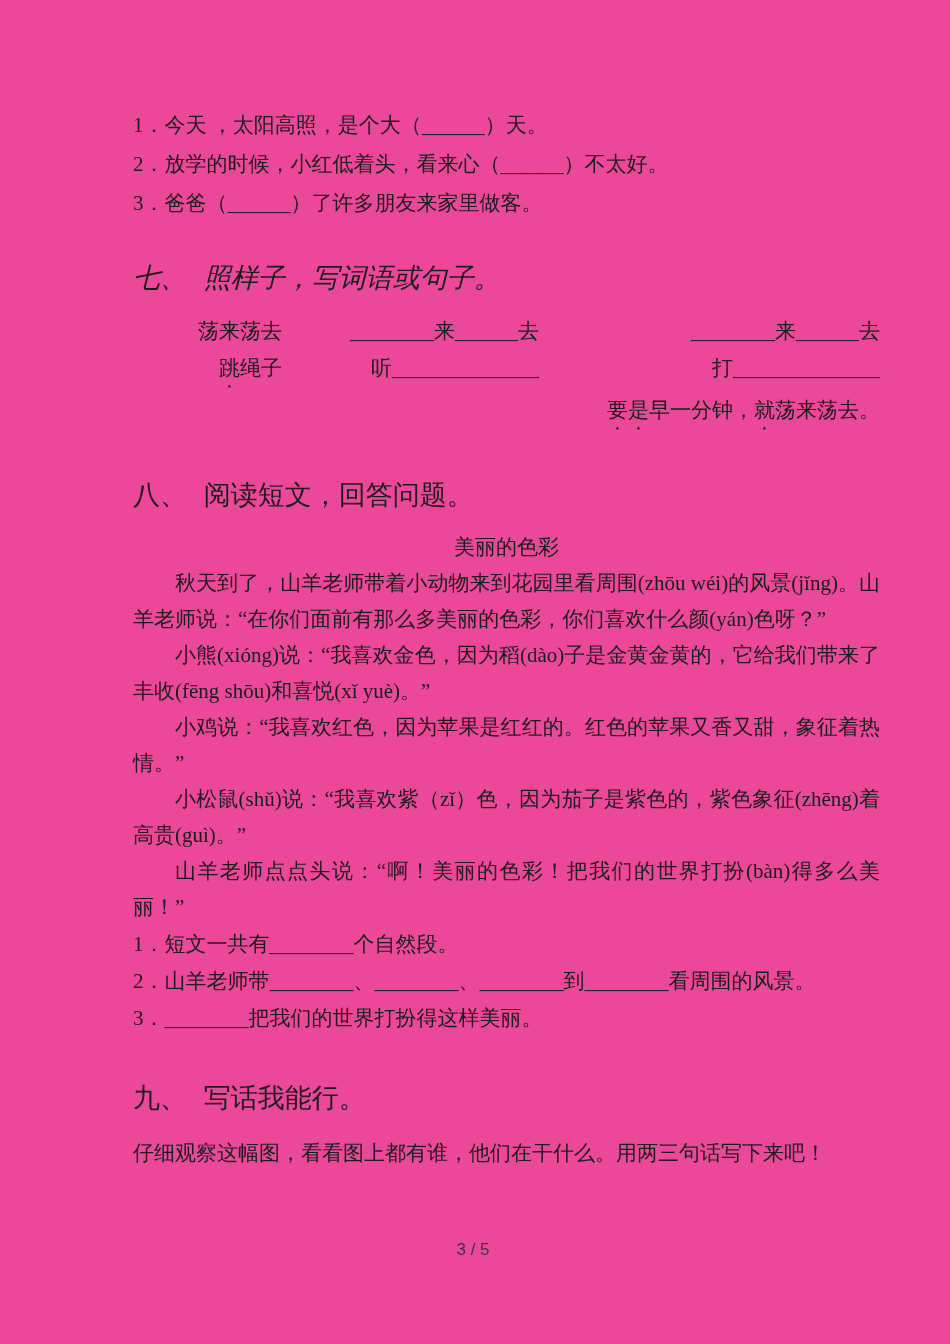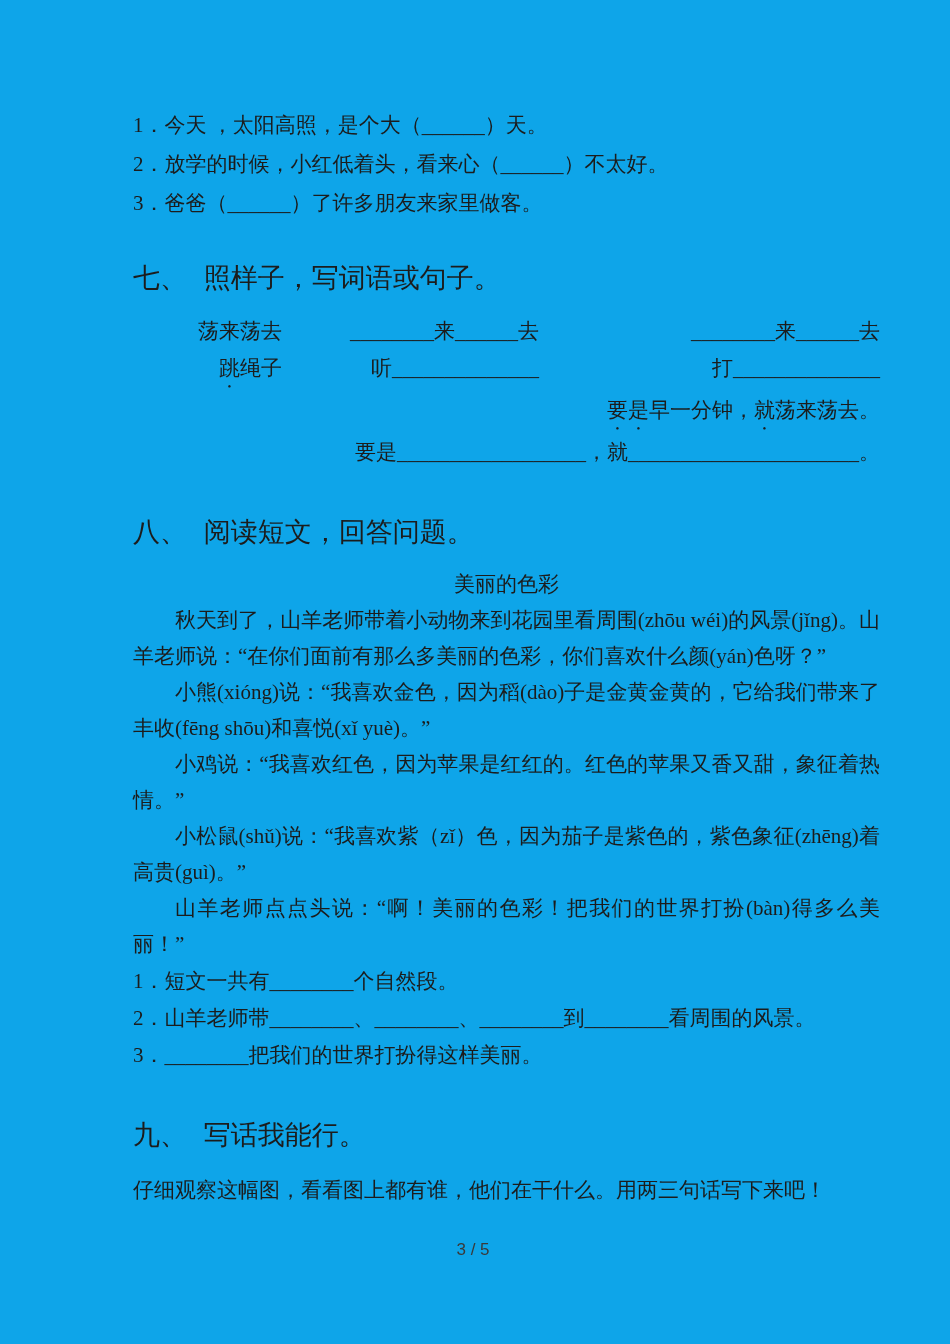--- a/index.html
+++ b/index.html
@@ -1,20 +1,20 @@
 <!DOCTYPE html>
 <html><head>
 <meta charset="utf-8">
 <style>
   html, body { margin: 0; padding: 0; background: #e8e8e8; }
   .page {
     width: 950px;
     height: 1344px;
     margin: 0 auto;
-    background: #0ea5e9;
+    background: #ec4899;
     position: relative;
     overflow: hidden;
     color: #1c1c1c;
     font-family: "Liberation Serif", "DejaVu Serif", serif;
   }
   .content {
     padding: 106px 70px 0 133px;
     font-size: 21px;
   }
   
@@ -24,21 +24,21 @@
   }
   
   .sec-head {
     font-size: 27px;
     font-weight: 400;
     line-height: 34px;
     margin: 0;
     white-space: nowrap;
   }
   .sec-head .sec-num { margin-right: 0.62em; }
-  .head-seven { margin-top: 38px; }
+  .head-seven { margin-top: 38px; font-style: italic; }
   .head-eight { margin-top: 44px; }
   .head-nine  { margin-top: 44px; }
   
   .sec7-rows { margin-top: 18px; text-align: right; }
   .sec7-row {
     display: grid;
     grid-template-columns: 149px 257px 1fr;
     line-height: 37px;
     white-space: nowrap;
   }
@@ -101,21 +101,20 @@
         <span>________来______去</span>
       </div>
       <div class="sec7-row">
         <span><span class="emph">跳</span><span>绳子</span></span>
         <span>听______________</span>
         <span>打______________</span>
       </div>
       <div class="sec7-sentence">
         <span class="emph">要是</span><span>早一分钟，</span><span class="emph">就</span><span>荡来荡去。</span>
       </div>
-      <div class="sec7-sentence">要是__________________，就______________________。</div>
     </div>
 
     <h2 class="sec-head head-eight">
       <span class="sec-num">八、</span><span>阅读短文，回答问题。</span>
     </h2>
 
     <div class="passage">
       <div class="passage-title">美丽的色彩</div>
       <p>秋天到了，山羊老师带着小动物来到花园里看周围(zhōu wéi)的风景(jǐng)。山羊老师说：“在你们面前有那么多美丽的色彩，你们喜欢什么颜(yán)色呀？”</p>
       <p>小熊(xióng)说：“我喜欢金色，因为稻(dào)子是金黄金黄的，它给我们带来了丰收(fēng shōu)和喜悦(xǐ yuè)。”</p>

